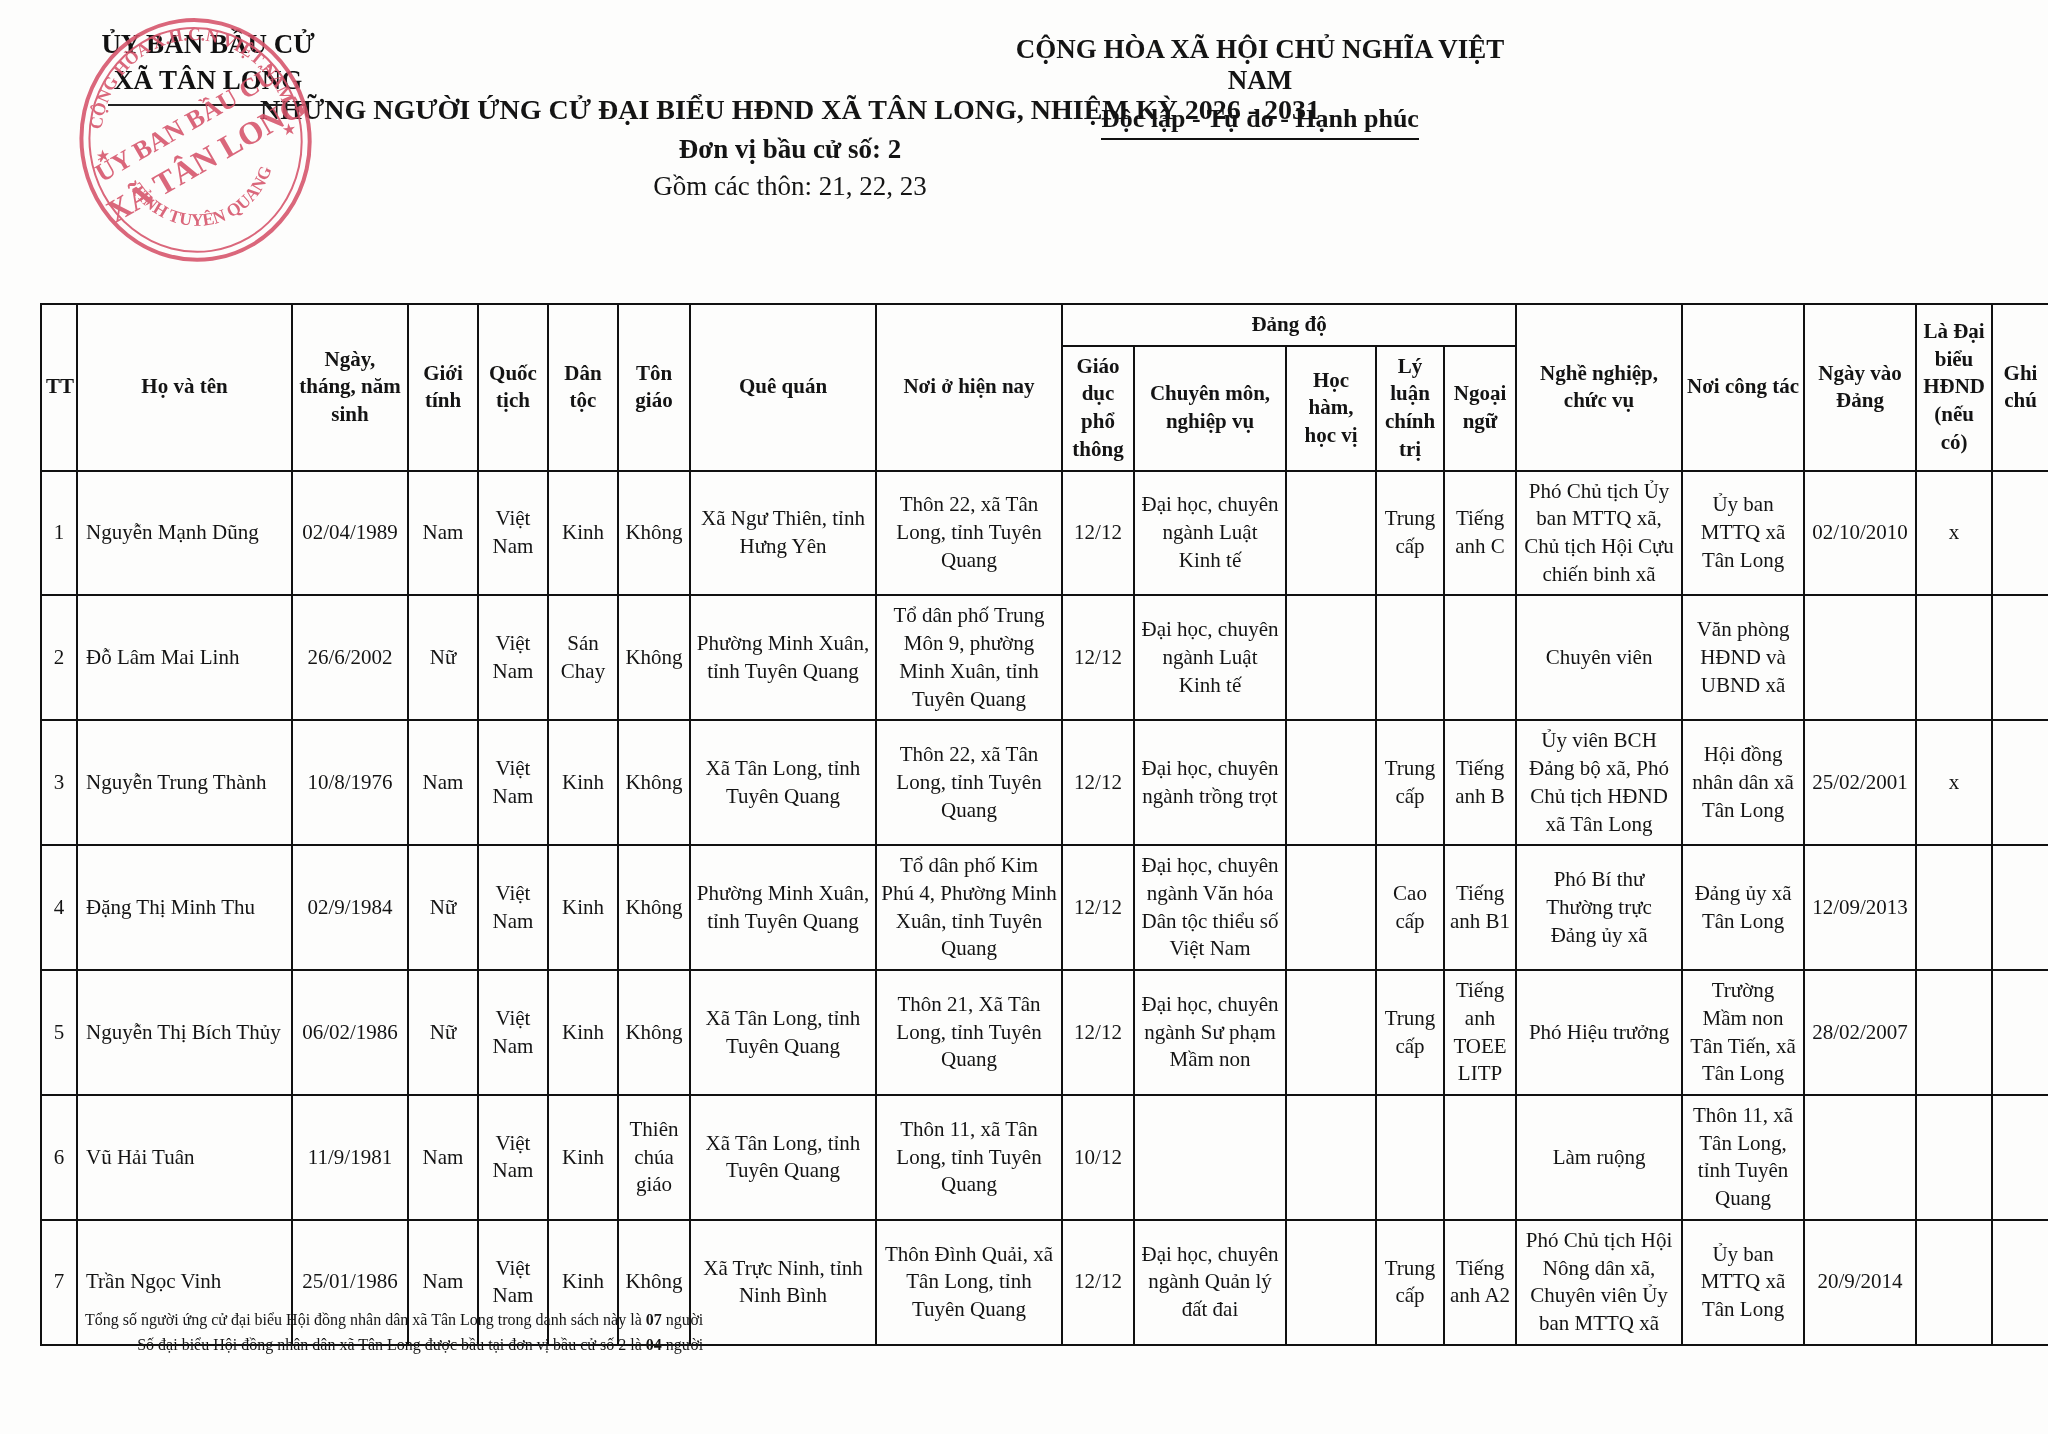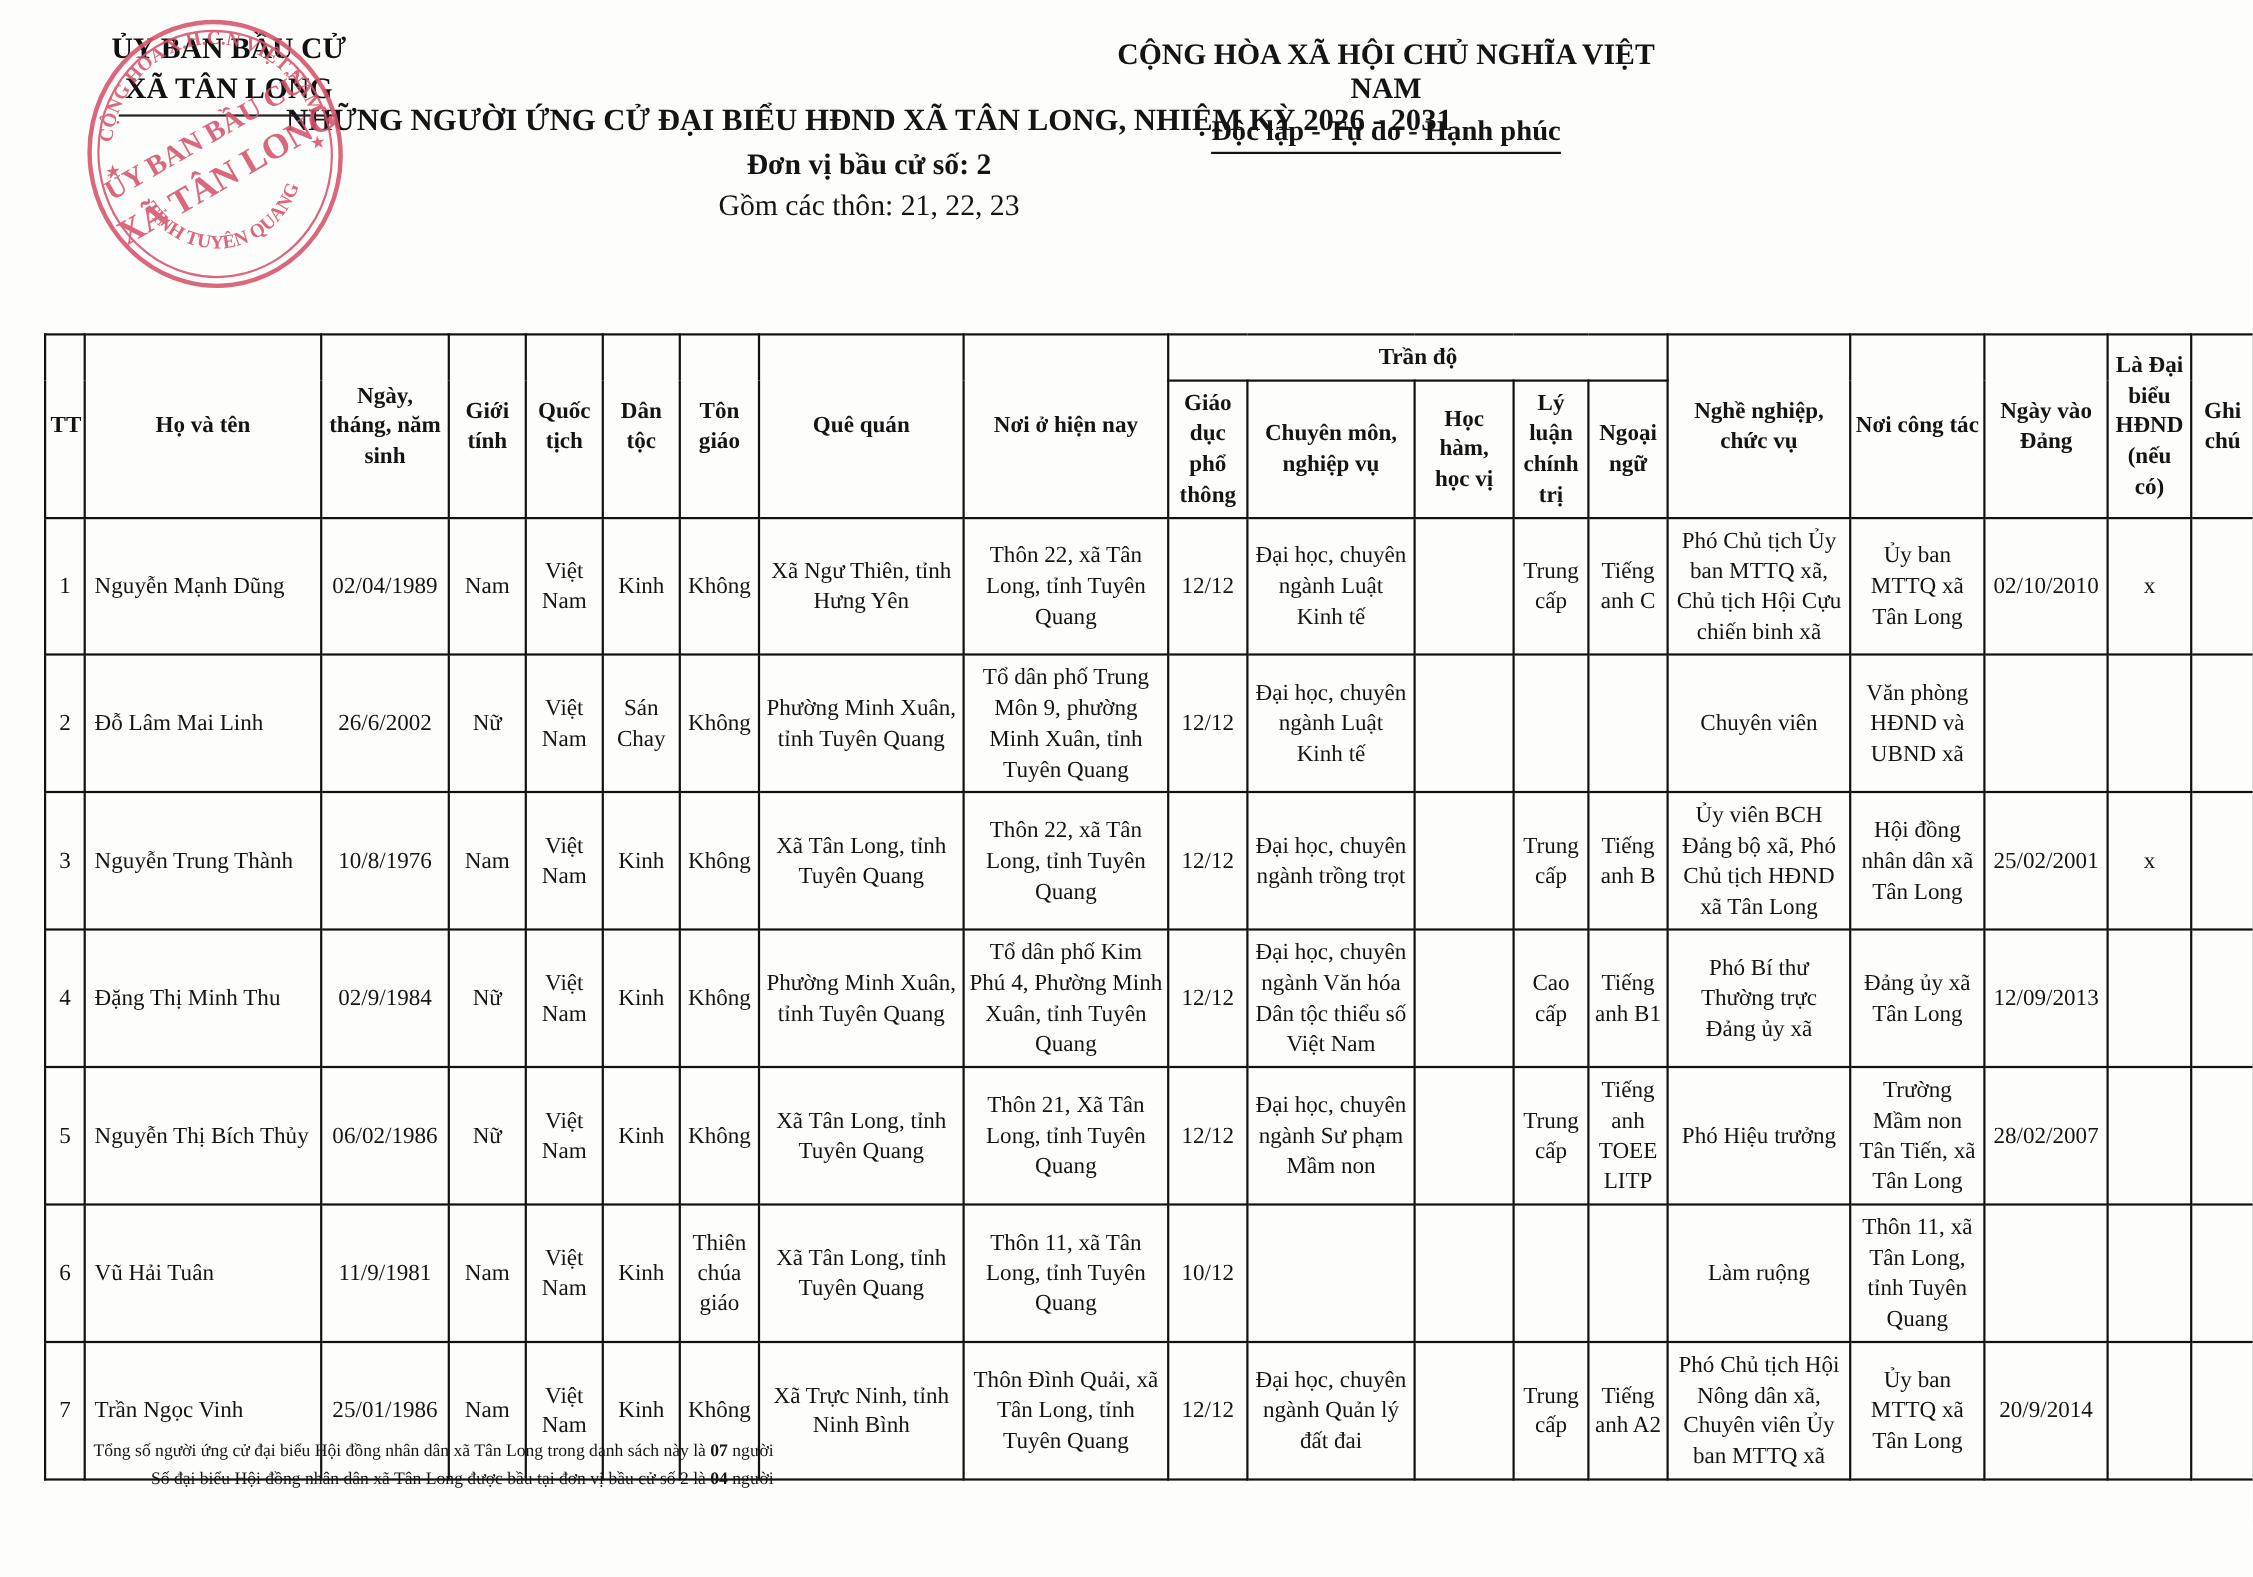--- a/index.html
+++ b/index.html
@@ -119,21 +119,21 @@
       <tr>
         <th rowspan="2">TT</th>
         <th rowspan="2">Họ và tên</th>
         <th rowspan="2">Ngày, tháng, năm sinh</th>
         <th rowspan="2">Giới tính</th>
         <th rowspan="2">Quốc tịch</th>
         <th rowspan="2">Dân tộc</th>
         <th rowspan="2">Tôn giáo</th>
         <th rowspan="2">Quê quán</th>
         <th rowspan="2">Nơi ở hiện nay</th>
-        <th colspan="5">Trần độ</th>
+        <th colspan="5">Đảng độ</th>
         <th rowspan="2">Nghề nghiệp, chức vụ</th>
         <th rowspan="2">Nơi công tác</th>
         <th rowspan="2">Ngày vào Đảng</th>
         <th rowspan="2">Là Đại biểu HĐND (nếu có)</th>
         <th rowspan="2">Ghi chú</th>
       </tr>
       <tr>
         <th>Giáo dục phổ thông</th>
         <th>Chuyên môn, nghiệp vụ</th>
         <th>Học hàm, học vị</th>

